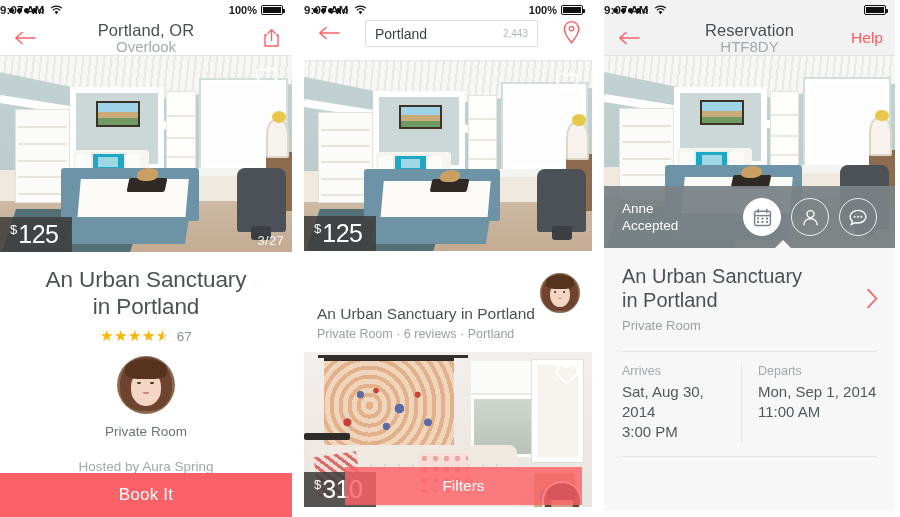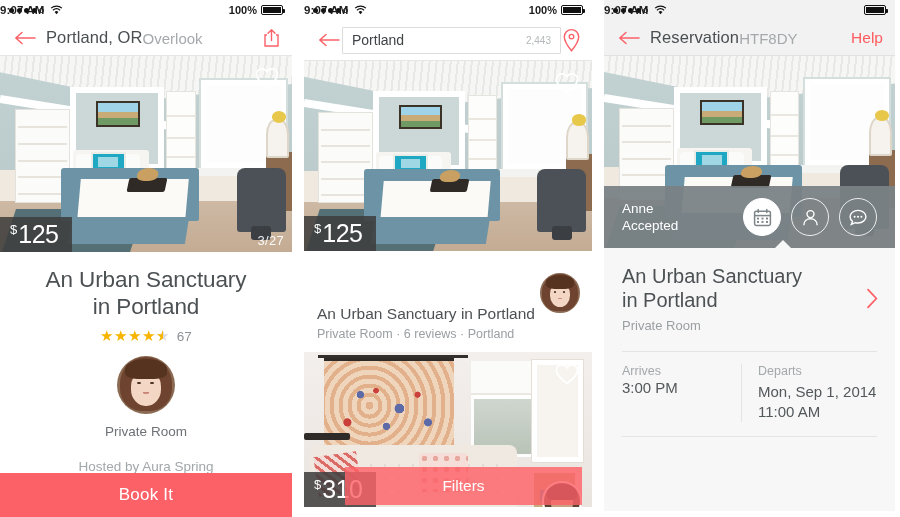--- a/index.html
+++ b/index.html
@@ -39,29 +39,29 @@
   
   .navbar {
     height: 36px; display: flex; align-items: center;
     padding: 0 12px; position: relative; background: #fff;
     border-bottom: 1px solid #e6e6e6;
   }
   .navbar.gray { background: #f2f2f2; border-bottom-color:#e2e2e2; }
   .nav-back { width: 26px; height: 26px; display:flex; align-items:center; justify-content:center; }
   .nav-titlewrap {
     position: absolute; left: 46px; right: 46px; top: 0; bottom: 0;
-    display: flex; flex-direction: row; align-items: center; 
+    display: flex; flex-direction: column; align-items: center; justify-content: center;
   }
   .nav-title { font-size: 16.5px; color: #4a4f52; line-height: 17px; letter-spacing: .1px; }
   .nav-sub { font-size: 15px; color: #a4a9ab; line-height: 13px; margin-top: 1px; }
   .nav-right { margin-left: auto; display:flex; align-items:center; }
   .nav-help { color: #ff5a5f; font-size: 15.5px; }
 
   
-  .searchbar { height: 41px; display:flex; align-items:center; padding: 0 10px 0 12px; background:#fff; border-bottom: 1px solid #e6e6e6; gap: 0;}
+  .searchbar { height: 41px; display:flex; padding: 0 10px 0 12px; background:#fff; border-bottom: 1px solid #e6e6e6; gap: 23px;}
   .search-field {
     flex: 1; height: 27px; border: 1px solid #dcdcdc; background: #fff;
     display:flex; align-items:center; padding: 0 9px; border-radius: 1px;
   }
   .search-val { font-size: 14px; color: #3f4447; }
   .search-count { margin-left:auto; font-size: 10px; color: #b4b8ba; }
 
   
   .photo { position: relative; width: 100%; overflow: hidden; background:#cfd6d6; }
   .photo.bed1 { height: 196px; }
@@ -644,20 +644,21 @@
               <path d="M2 1.6 10.4 10.5 2 19.4" fill="none" stroke="#fc6168" stroke-width="1.8" stroke-linecap="round" stroke-linejoin="round"></path>
             </svg>
         </span>
       </div>
 
       <div class="res-hr"></div>
 
       <div class="res-dates">
         <div class="res-col">
           <div class="res-lbl">Arrives</div>
+          <div class="res-val">Sat, Aug 30, 2014</div>
           <div class="res-val" style="margin-top:0">3:00 PM</div>
         </div>
         <div class="res-col">
           <div class="res-lbl">Departs</div>
           <div class="res-val">Mon, Sep 1, 2014</div>
           <div class="res-val" style="margin-top:0">11:00 AM</div>
         </div>
       </div>
 
       <div class="res-hr2"></div>

